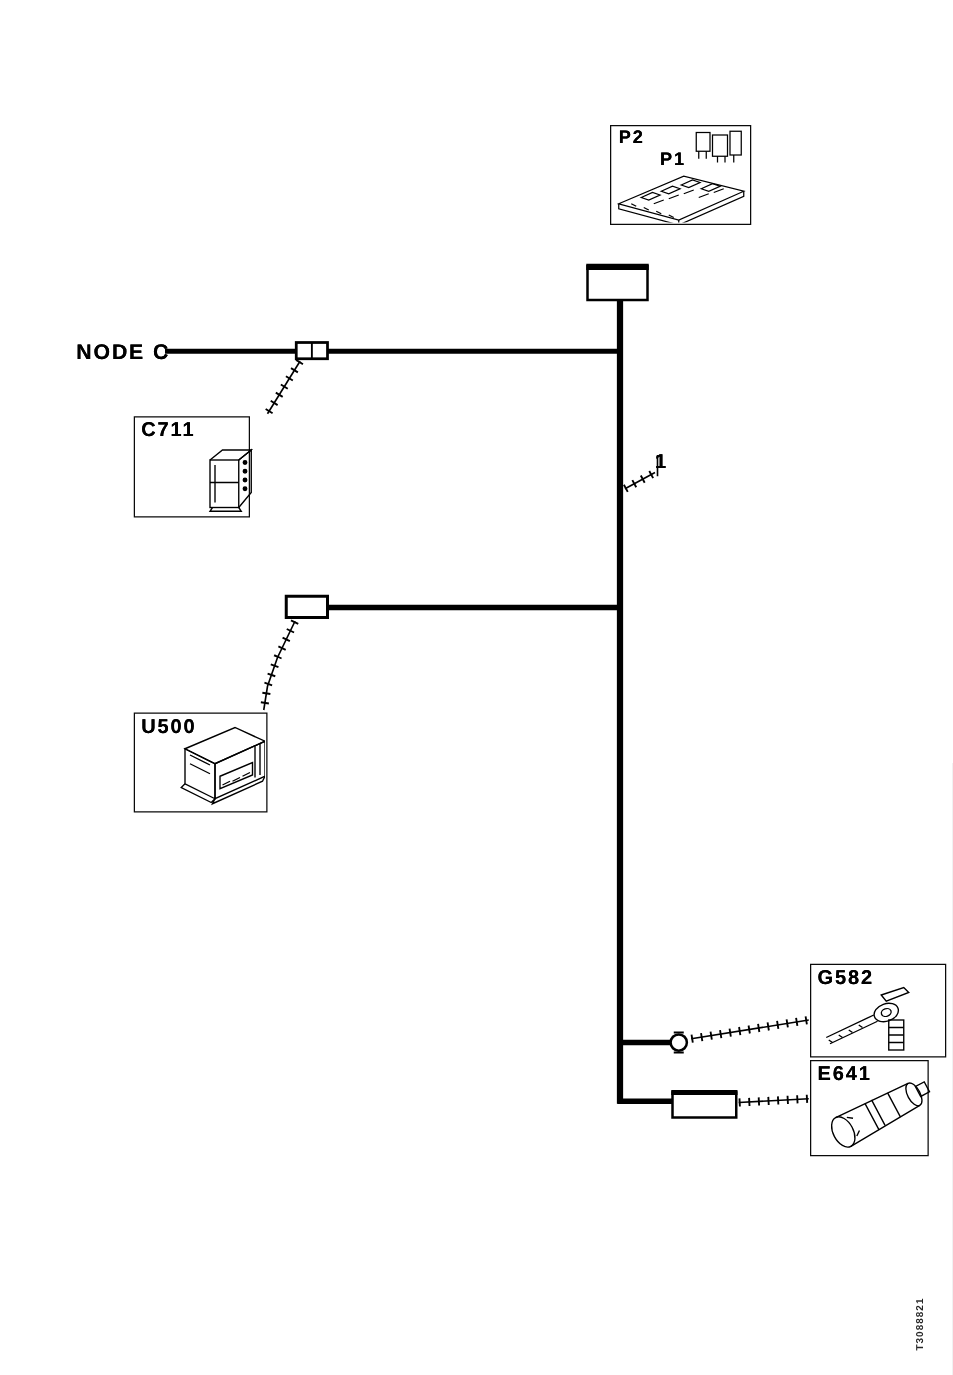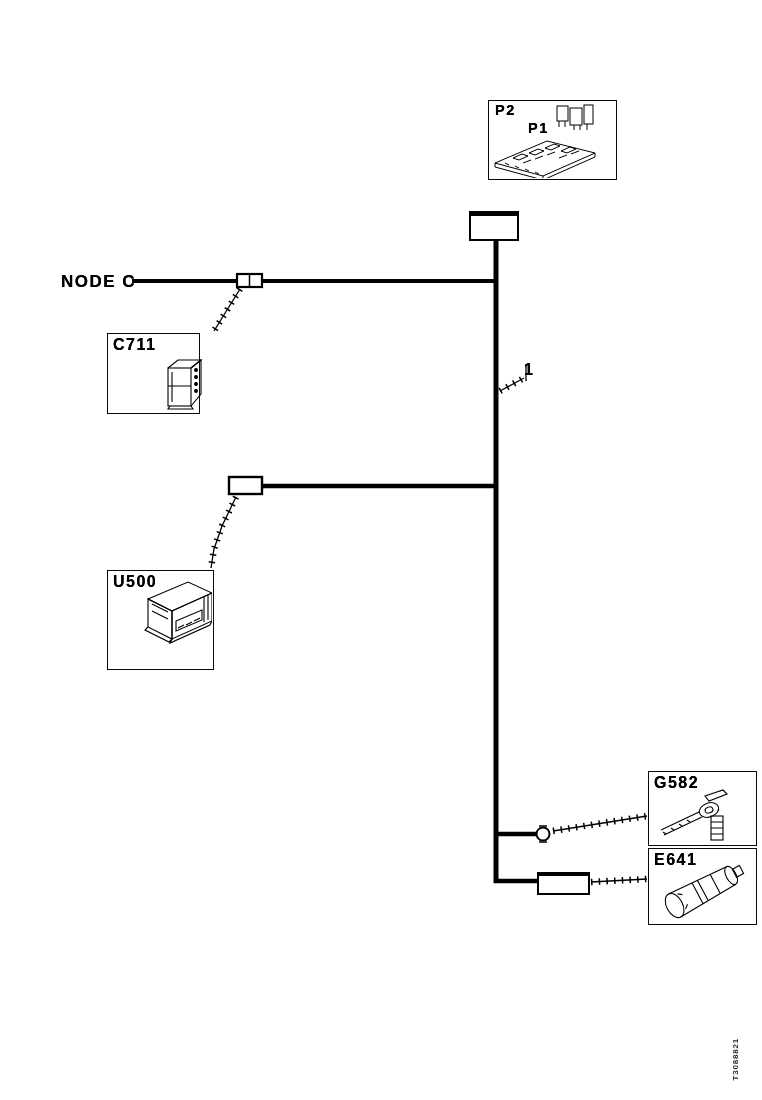--- a/index.html
+++ b/index.html
@@ -102,21 +102,21 @@
 
     <g>
       <rect class="conn" x="538" y="874" width="51" height="20" stroke-width="2"></rect>
       <rect x="537" y="872" width="53" height="4" fill="#000"></rect>
     </g>
   </svg>
 
   <div class="label node-label">NODE C</div>
   <div class="label wire-number">1</div>
 
-  <div class="callout" style="left:488px; top:100px; width:129px; height:80px;">
+  <div class="callout" style="left:488px; top:100px; width:113px; height:80px;">
     <div class="callout-label p2-label">P2</div>
     <div class="callout-label p1-label">P1</div>
     <svg class="illus" width="110" height="77" viewBox="0 0 110 77">
       <g stroke="#000" stroke-width="1" fill="none">
 
         <rect x="68" y="5" width="11" height="15"></rect>
         <rect x="81" y="7" width="12" height="17"></rect>
         <rect x="95" y="4" width="9" height="19"></rect>
         <path d="M70 20 v6 M76 20 v6 M85 24 v5 M91 24 v5 M98 23 v6"></path>
 
@@ -144,21 +144,21 @@
         <path d="M64 38 v30 M60 52 h23"></path>
         <circle cx="88" cy="36" r="1.4" fill="#000"></circle>
         <circle cx="88" cy="43" r="1.4" fill="#000"></circle>
         <circle cx="88" cy="50" r="1.4" fill="#000"></circle>
         <circle cx="88" cy="57" r="1.4" fill="#000"></circle>
         <path d="M62 72 l-2 3 h25 l-2 -3"></path>
       </g>
     </svg>
   </div>
 
-  <div class="callout" style="left:107px; top:570px; width:107px; height:100px;text-align:right;">
+  <div class="callout" style="left:107px; top:570px; width:107px; height:80px;text-align:right;">
     <div class="callout-label">U500</div>
     <svg class="illus" width="104" height="77" viewBox="0 0 104 77">
       <g stroke="#000" stroke-width="1.1" fill="none">
         <path d="M40 28 L80 11 L104 22 L64 40 Z"></path>
         <path d="M40 28 L40 56 L64 68 L64 40 Z"></path>
         <path d="M64 40 L104 22 L104 50 L64 68 Z"></path>
         <path d="M100 24 L100 49 M96 26 L96 51"></path>
         <path d="M68 50 l26 -11 l0 10 l-26 11 z"></path>
         <path d="M70 57 l6 -3 M78 54 l6 -3 M86 50 l6 -3"></path>
         <path d="M40 56 l-3 3 l24 12 l3 -3 M64 68 l-2 4 l40 -18 l2 -4"></path>
@@ -175,21 +175,21 @@
         <path d="M14 60 l3 2 M22 56 l3 2 M30 52 l3 2 M38 48 l3 2"></path>
         <ellipse cx="60" cy="38" rx="10" ry="7" transform="rotate(-20 60 38)"></ellipse>
         <ellipse cx="60" cy="38" rx="4" ry="3" transform="rotate(-20 60 38)"></ellipse>
         <path d="M56 24 l18 -6 l4 4 l-18 7 z"></path>
         <rect x="62" y="44" width="12" height="24"></rect>
         <path d="M62 50 h12 M62 56 h12 M62 62 h12"></path>
       </g>
     </svg>
   </div>
 
-  <div class="callout" style="left:648px; top:848px; width:109px; height:77px;">
+  <div class="callout" style="left:648px; top:848px; width:95px; height:77px;">
     <div class="callout-label">E641</div>
     <svg class="illus" width="106" height="74" viewBox="0 0 106 74">
       <g stroke="#000" stroke-width="1.1" fill="none" transform="rotate(-28 53 42)">
         <ellipse cx="22" cy="42" rx="8" ry="13"></ellipse>
         <ellipse cx="86" cy="42" rx="5" ry="10"></ellipse>
         <path d="M22 29 L86 32 M22 55 L86 52"></path>
         <path d="M48 30 L48 54 M54 30 L54 53"></path>
         <path d="M68 31 L68 53"></path>
         <rect x="90" y="37" width="8" height="9"></rect>
         <path d="M30 33 l4 3 M30 50 l4 -3"></path>

